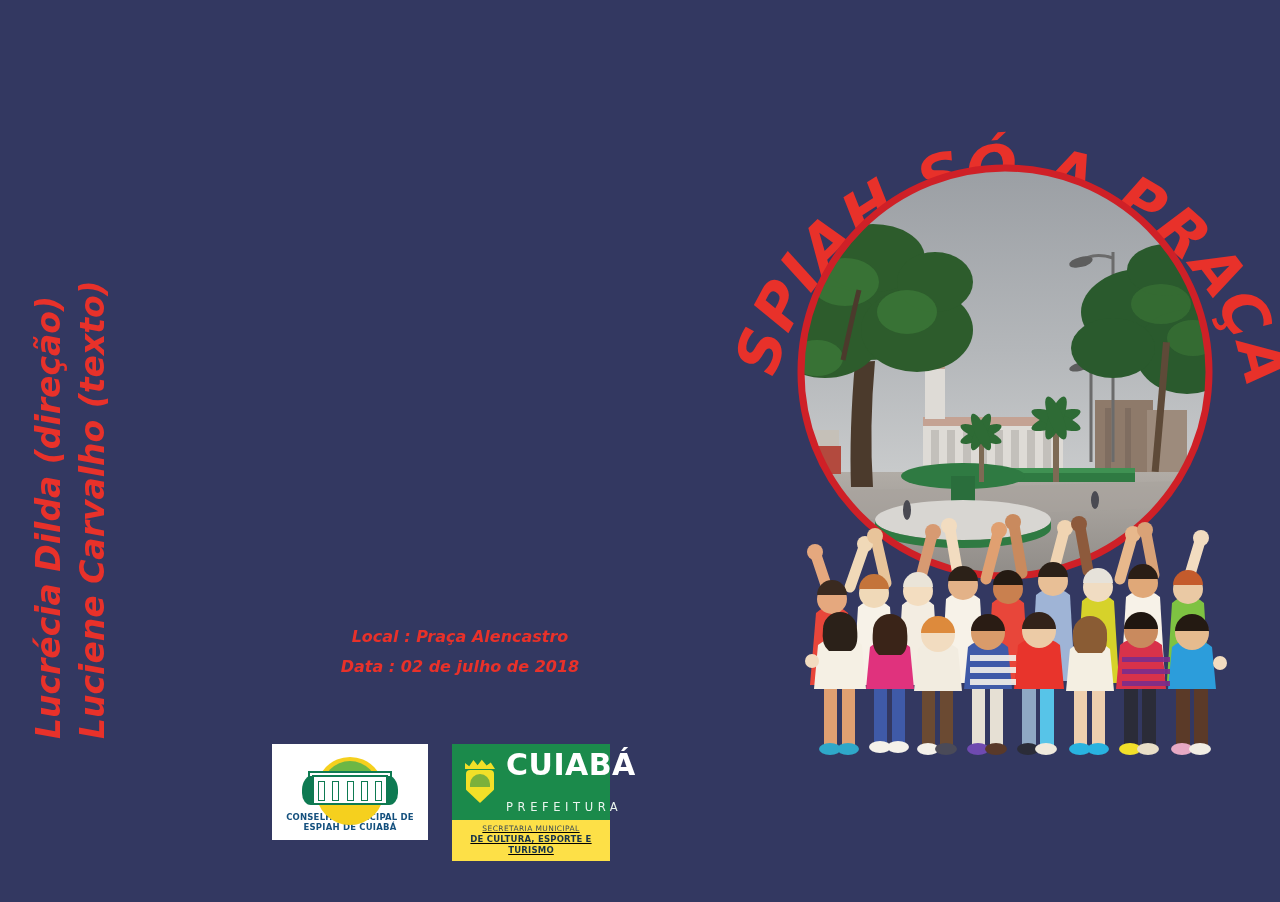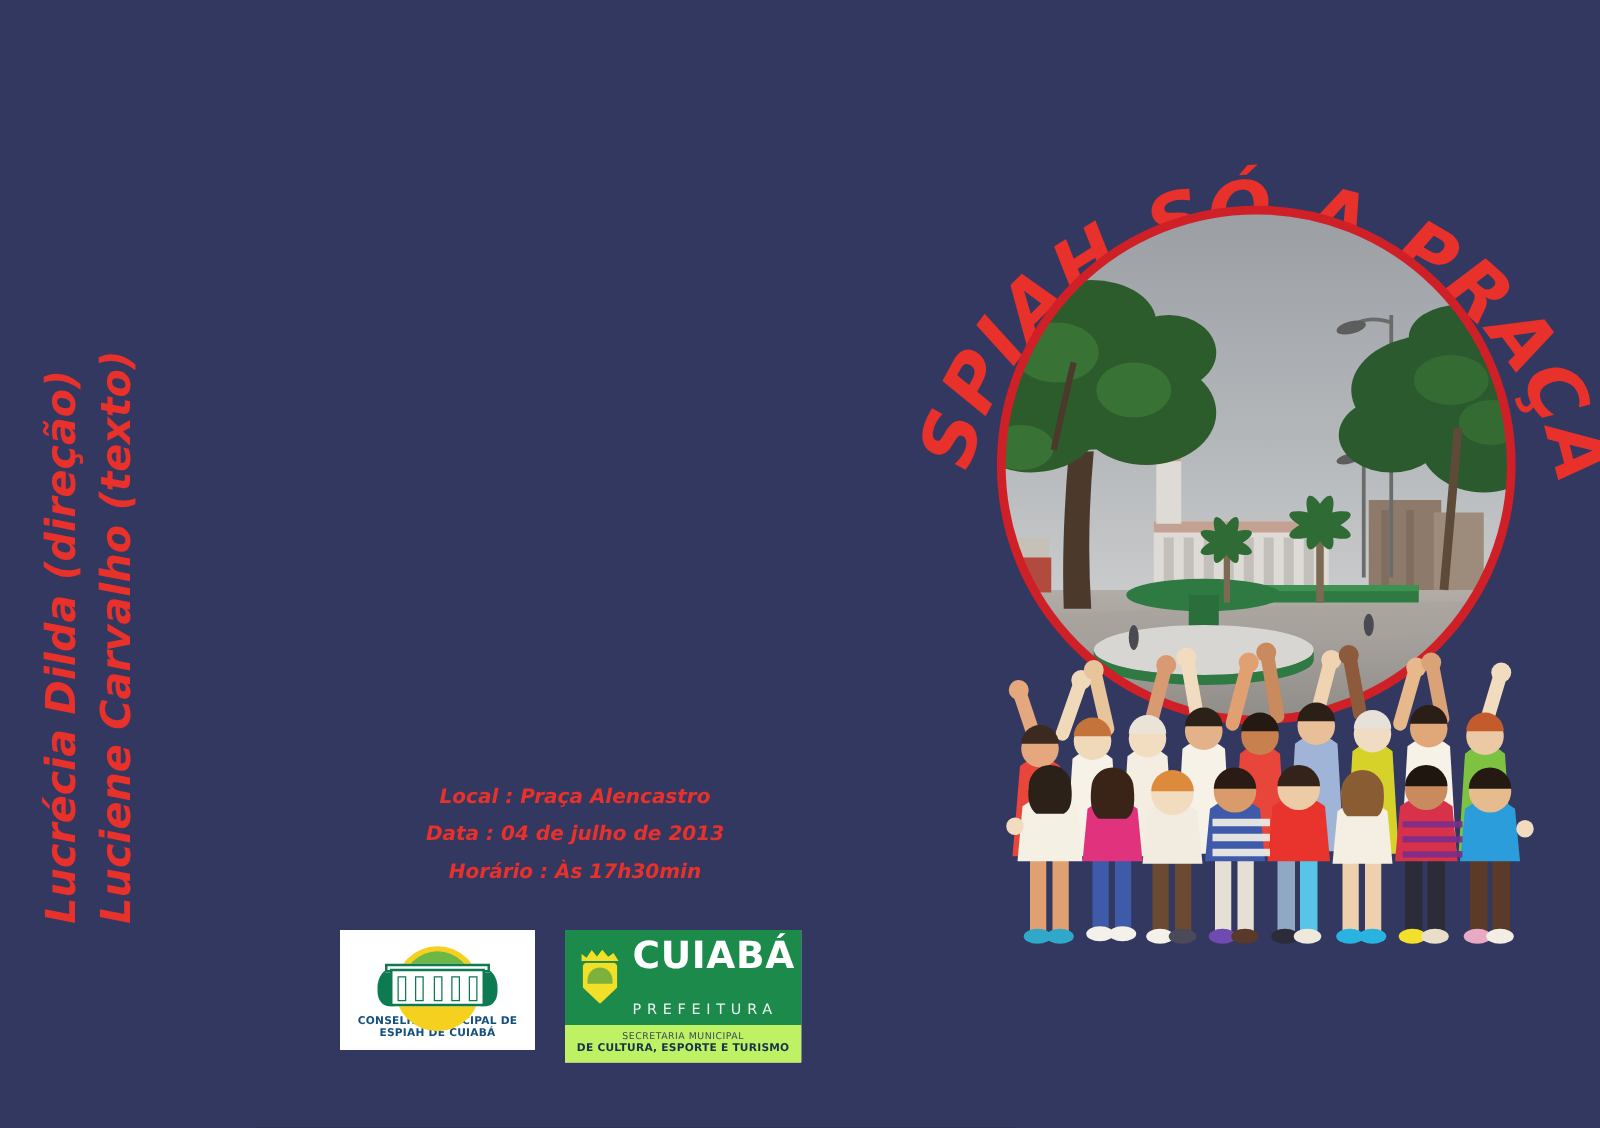--- a/index.html
+++ b/index.html
@@ -160,21 +160,21 @@
     color: #14507e;
     font-weight: bold;
     font-size: 8.5px;
     line-height: 10px;
     letter-spacing: 0.2px;
     font-family: "DejaVu Sans", sans-serif;
   }
 
   
   .logo-prefeitura {
-    width: 189px;
+    width: 158px;
   }
   .pref-green {
     background: #1b8a4b;
     height: 76px;
     display: flex;
     align-items: center;
     padding-left: 10px;
     box-sizing: border-box;
   }
   .pref-arms {
@@ -224,23 +224,24 @@
     font-family: "DejaVu Sans", sans-serif;
   }
   .pref-sub {
     color: #eaf5ee;
     font-size: 11.5px;
     letter-spacing: 4.6px;
     margin-top: 22px;
     font-family: "DejaVu Sans", sans-serif;
   }
   .pref-white {
-    background: #bef264;
+    background: #fde047;
     padding: 4px 2px 5px;
     text-align: center;
+    text-decoration: underline;
   }
   .pref-sm1 {
     color: #3a4a55;
     font-size: 7.5px;
     letter-spacing: 0.4px;
     line-height: 10px;
     font-family: "DejaVu Sans", sans-serif;
   }
   .pref-sm2 {
     color: #16334a;
@@ -295,22 +296,21 @@
 
 <div id="poster">
 
   <div class="credits">
     <div class="credit-line l1">Lucrécia Dilda (direção)</div>
     <div class="credit-line l2">Luciene Carvalho (texto)</div>
   </div>
 
   <div class="event-info">
     <div class="line">Local : Praça Alencastro</div>
-    <div class="line">Data : 04 de julho de 2013</div>
-    <div class="line">Horário : Às 17h30min</div>
+    <div class="line">Data : 02 de julho de 2018</div>
   </div>
 
   <div class="logos">
 
     <div class="logo-card logo-conselho">
       <div class="cm-graphic">
         <div class="cm-sun"></div>
         <div class="cm-sun-green"></div>
         <div class="cm-tree-l"></div>
         <div class="cm-tree-r"></div>

